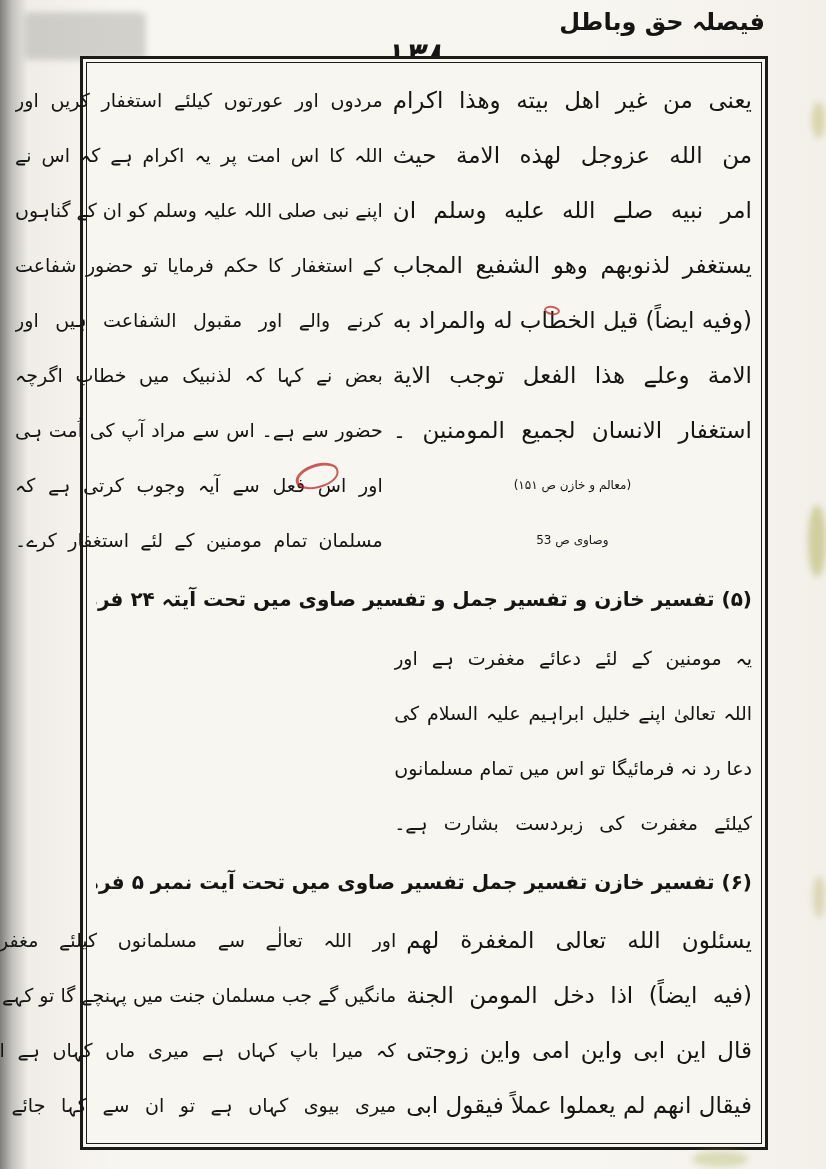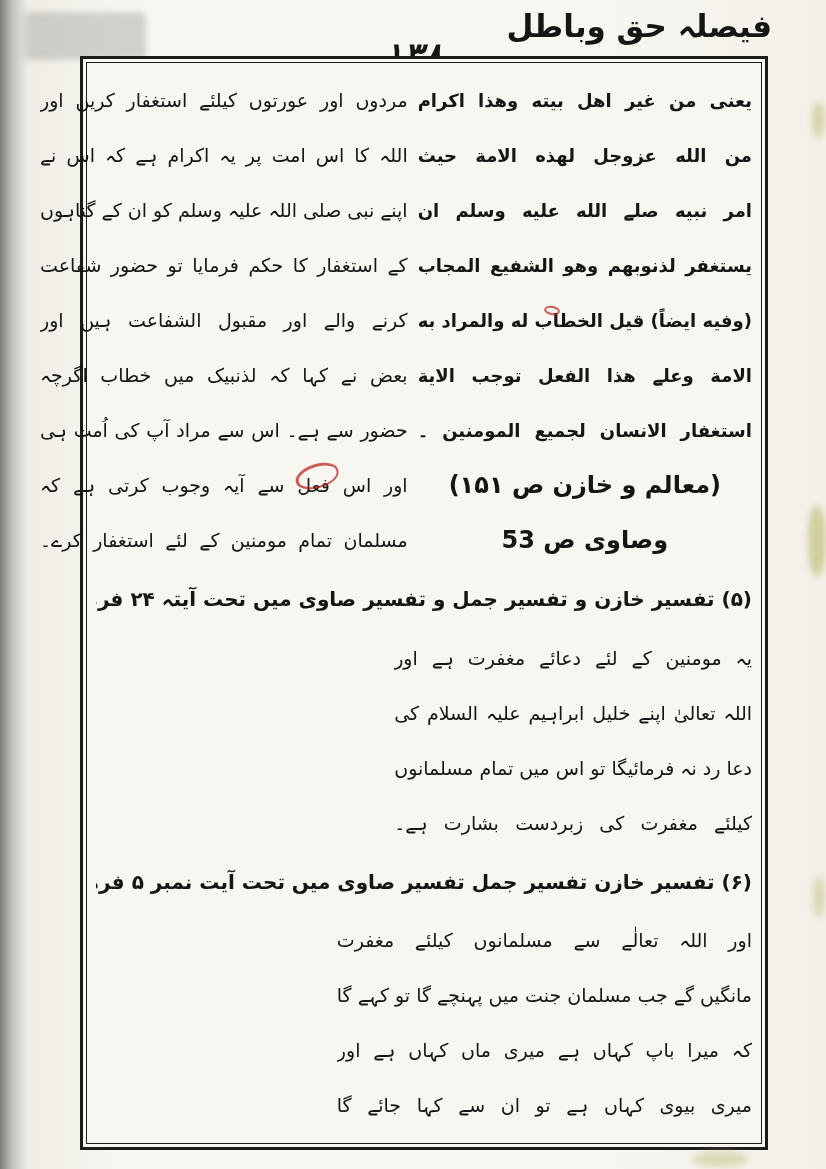--- a/index.html
+++ b/index.html
@@ -8,22 +8,22 @@
     background:#8e8d89;
     font-family:"DejaVu Sans", sans-serif;
     color:#161514;
   }
   .scan {
     position:relative; width:826px; height:1169px; overflow:hidden;
     background:linear-gradient(90deg,#7f7e7a 0px,#c2c1bd 12px,#efede6 28px,#f8f6f0 120px,#f8f6f0 72%,#f2f0e9 100%);
   }
   
   .book-title {
-    position:absolute; top:8px; right:54px;
-    font-size:31px; font-weight:bold; letter-spacing:-1px;
+    position:absolute; top:8px; right:61px;
+    font-size:24px; font-weight:bold; letter-spacing:-1px;
     direction:rtl;
   }
   .page-number {
     position:absolute; top:35px; left:50%; transform:translateX(-50%);
     font-size:36px; font-weight:bold;font-style:italic;
   }
   .ghost-title {
     position:absolute; top:12px; left:24px; width:122px; height:48px;
     background:#aeaca7; opacity:.5; filter:blur(3px); border-radius:6px;
   }
@@ -40,23 +40,23 @@
   .two-col {
     display:grid; grid-template-columns:1fr 1.03fr; column-gap:10px;
   }
   .col { display:flex; flex-direction:column; }
   .list { display:contents; }
   .line {
     height:55px; line-height:55px;
     text-align:justify; text-align-last:justify;
     white-space:nowrap; overflow:hidden;
   }
-  .ar { font-size:18px; font-weight:700; }
+  .ar { font-size:23px; font-weight:400; }
   .ur { font-size:19px; font-weight:500; }
-  .cite { text-align-last:center; font-size:24px; font-weight:700; }
+  .cite { text-align-last:center; font-size:12px; font-weight:400; }
   .heading {
     height:48px; line-height:48px; font-size:20px; font-weight:700;
     text-align:justify; text-align-last:justify; white-space:nowrap; overflow:hidden;
   }
   
   .stain { position:absolute; border-radius:50%; filter:blur(3px); pointer-events:none; }
   .stain-1 { right:1px; top:102px; width:13px; height:36px; background:rgba(195,190,118,.55); }
   .stain-2 { right:0px; top:505px; width:18px; height:72px; background:rgba(186,184,108,.6); }
   .stain-3 { right:1px; top:876px; width:12px; height:42px; background:rgba(196,190,128,.5); }
   .stain-4 { right:78px; bottom:2px; width:56px; height:16px; background:rgba(186,190,120,.45); }
@@ -91,20 +91,23 @@
       <div class="two-col">
         <div class="col">
           <div class="list"><div class="line ur">یہ مومنین کے لئے دعائے مغفرت ہے اور</div><div class="line ur">اللہ تعالیٰ اپنے خلیل ابراہیم علیہ السلام کی</div><div class="line ur">دعا رد نہ فرمائیگا تو اس میں تمام مسلمانوں</div><div class="line ur">کیلئے مغفرت کی زبردست بشارت ہے۔</div></div>
         </div>
       </div>
 
       <div class="heading">(۶) تفسیر خازن تفسیر جمل تفسیر صاوی میں تحت آیت نمبر ۵ فرماتے ہیں :</div>
 
       <div class="two-col">
         <div class="col">
+          <div class="list"><div class="line ar">یسئلون الله تعالی المغفرة لهم</div><div class="line ar">(فیه ایضاً) اذا دخل المومن الجنة</div><div class="line ar">قال این ابی واین امی واین زوجتی</div><div class="line ar">فیقال انهم لم یعملوا عملاً فیقول ابی</div></div>
+        </div>
+        <div class="col">
           <div class="list"><div class="line ur">اور اللہ تعالٰے سے مسلمانوں کیلئے مغفرت</div><div class="line ur">مانگیں گے جب مسلمان جنت میں پہنچے گا تو کہے گا</div><div class="line ur">کہ میرا باپ کہاں ہے میری ماں کہاں ہے اور</div><div class="line ur">میری بیوی کہاں ہے تو ان سے کہا جائے گا</div></div>
         </div>
       </div>
 
     </div>
   </div>
 
   <div class="stain stain-1"></div>
   <div class="stain stain-2"></div>
   <div class="stain stain-3"></div>

